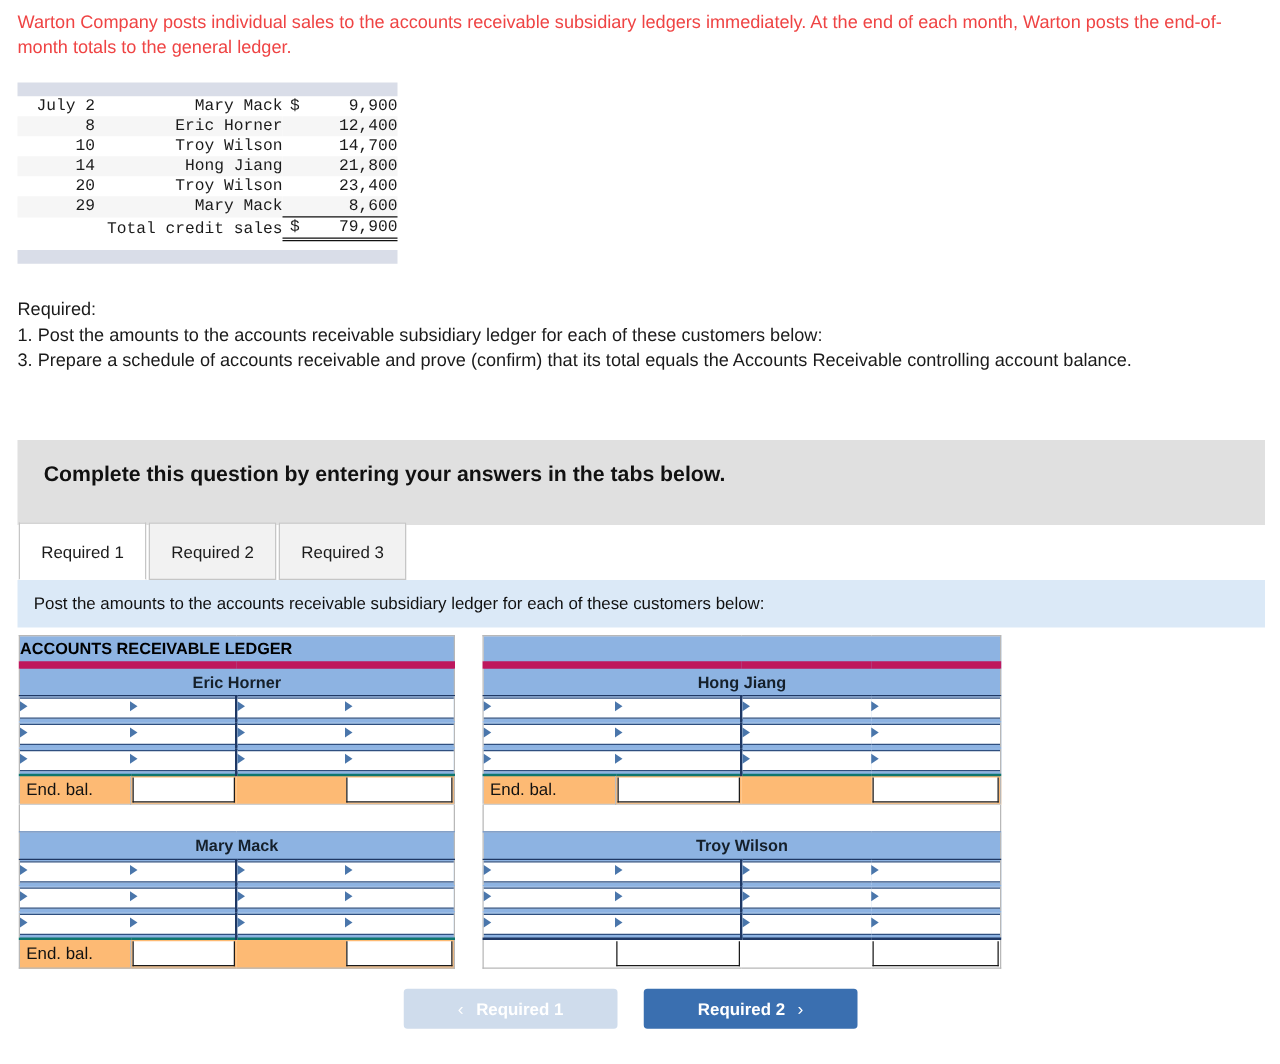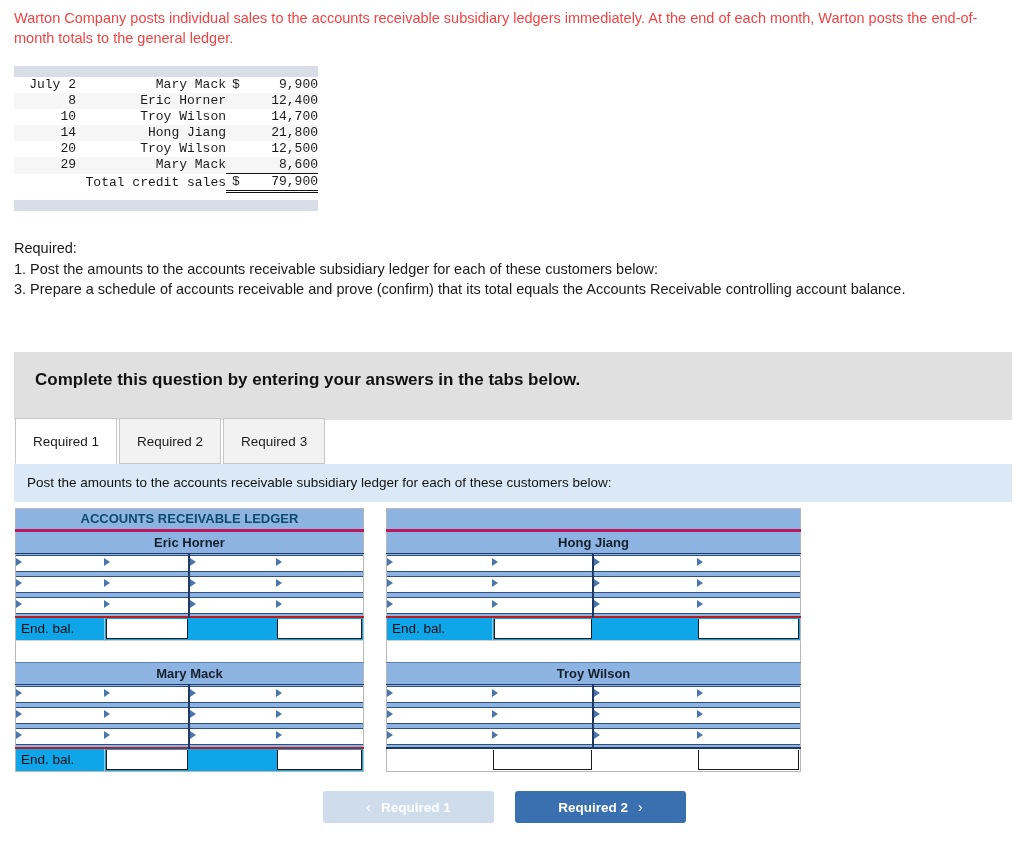--- a/index.html
+++ b/index.html
@@ -157,27 +157,27 @@
     width: 100%;
     border: 1px solid #b8b8b8;
   }
   table.ledger td {
     padding: 0;
     margin: 0;
   }
   
   .lg-title td {
     background: #8db3e2;
-    color: #0c4a6e;
+    color: #000000;
     font-weight: bold;
     font-size: 13px;
-    text-align: center;
+    text-align: left;
     height: 20px;
     line-height: 20px;
-    border-bottom: 3px solid #be185d;
+    border-bottom: 6px solid #be185d;
   }
   .lg-name td {
     background: #8db3e2;
     color: #15202b;
     font-weight: bold;
     font-size: 13px;
     text-align: center;
     height: 21px;
     line-height: 21px;
     border-top: 1px solid #5d82b5;
@@ -205,22 +205,22 @@
     position: absolute;
     left: 0; top: 2px;
     width: 0; height: 0;
     border-left: 6px solid #4a76ab;
     border-top: 4px solid transparent;
     border-bottom: 4px solid transparent;
   }
   
   .lg-end td {
     height: 22px;
-    background: #0ea5e9;
-    border-top: 2px solid #b91c1c;
+    background: #fdba74;
+    border-top: 2px solid #0f766e;
     font-size: 13.5px;
     color: #111;
   }
   .lg-end td.lbl {
     padding-left: 5px;
     line-height: 22px;
     border-right: 1px solid #bdbdbd;
   }
   .endbox {
     height: 20px;
@@ -307,21 +307,21 @@
         <td class="s-amt">14,700</td>
       </tr>
       <tr class="alt">
         <td class="s-date">14</td>
         <td class="s-name">Hong Jiang</td>
         <td class="s-amt">21,800</td>
       </tr>
       <tr>
         <td class="s-date">20</td>
         <td class="s-name">Troy Wilson</td>
-        <td class="s-amt">12,500</td>
+        <td class="s-amt">23,400</td>
       </tr>
       <tr class="alt">
         <td class="s-date">29</td>
         <td class="s-name">Mary Mack</td>
         <td class="s-amt under">8,600</td>
       </tr>
       <tr>
         <td class="s-date"></td>
         <td class="s-tot-label">Total credit sales</td>
         <td class="s-tot-amt"><span class="amt-dollar">$</span><span>79,900</span></td>

